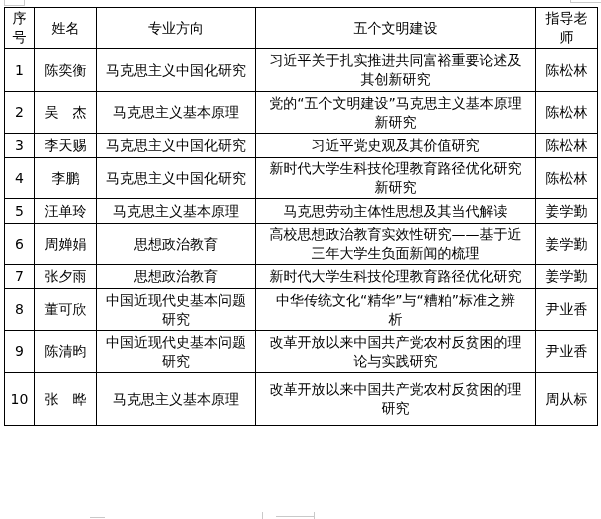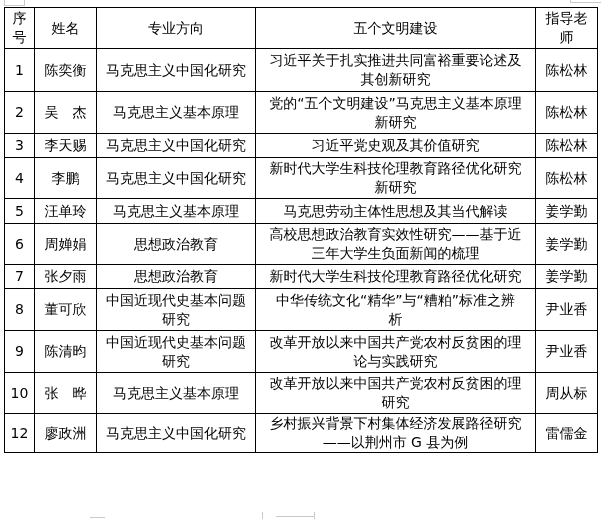--- a/index.html
+++ b/index.html
@@ -136,30 +136,22 @@
     </tr>
     <tr style="height:42px">
       <td>9</td>
       <td>陈清昀</td>
       <td>中国近现代史基本问题
 研究</td>
       <td>改革开放以来中国共产党农村反贫困的理
 论与实践研究</td>
       <td>尹业香</td>
     </tr>
-    <tr style="height:41px">
+    <tr style="height:53px">
       <td>10</td>
       <td>张　晔</td>
       <td>马克思主义基本原理</td>
       <td>改革开放以来中国共产党农村反贫困的理
 研究</td>
       <td>周从标</td>
     </tr>
-    <tr style="height:37px">
-      <td>12</td>
-      <td>廖政洲</td>
-      <td>马克思主义中国化研究</td>
-      <td>乡村振兴背景下村集体经济发展路径研究
-——以荆州市 G 县为例</td>
-      <td>雷儒金</td>
-    </tr>
   </tbody>
 </table>
 
 </body></html>

